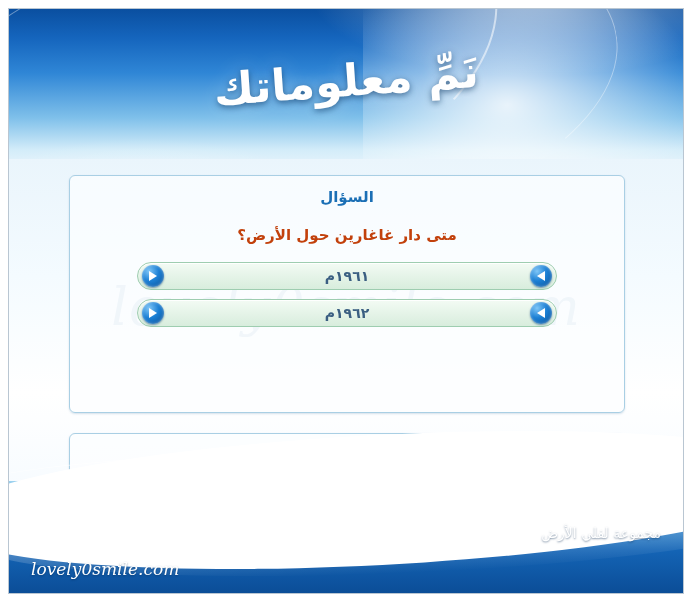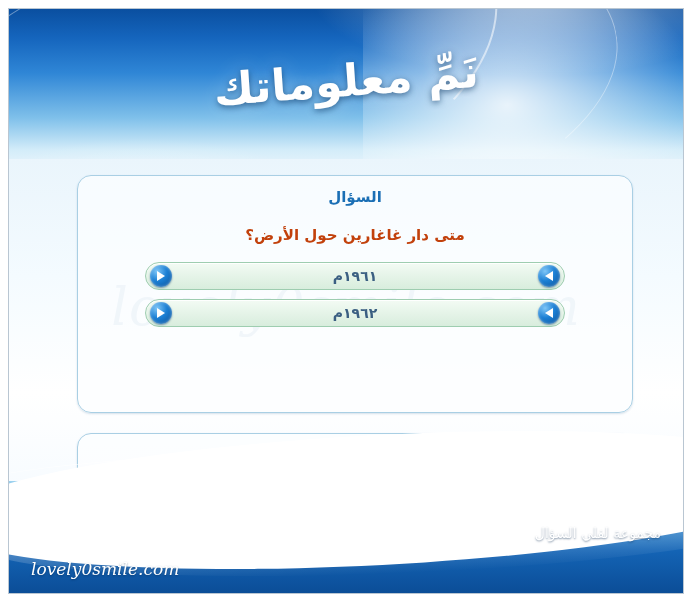--- a/index.html
+++ b/index.html
@@ -77,22 +77,22 @@
   
   .watermark{
     position:absolute;left:0;right:0;top:268px;text-align:center;
     font-family:"DejaVu Serif","Liberation Serif",serif;
     font-style:italic;font-size:52px;color:rgba(120,160,195,.30);
     white-space:nowrap;pointer-events:none;letter-spacing:1px;
     direction:ltr;
   }
   
   .panel{
-    position:absolute;left:68px;width:556px;
-    border:1px solid #a9cfe4;border-radius:14px;
+    position:absolute;left:60px;width:556px;
+    border:1px solid #a9cfe4;border-radius:6px;
     background:rgba(252,253,255,.72);
     box-shadow:0 1px 2px rgba(100,140,175,.25);
     box-sizing:border-box;
   }
   #question-panel{top:166px;height:238px;}
   #answer-panel{top:424px;height:86px;}
   .panel-title{
     text-align:center;color:#1b6fb5;font-weight:bold;font-size:15px;
     margin-top:12px;direction:rtl;
   }
@@ -213,16 +213,16 @@
       <span class="bullet green left">
           <span class="tri point-right"></span>
         </span>
     </div>
   </div>
 
   <div class="bg-bottom">
     <div class="wave-line" style="top:-30px;"></div>
     <div class="wave-line" style="top:-10px;opacity:.6;"></div>
   </div>
-  <div class="footer-ar">مجموعة لفلي السؤال</div>
+  <div class="footer-ar">مجموعة لفلي الأرض</div>
   <div class="footer-url">lovely0smile.com</div>
 
 </div>
 
 </body></html>

